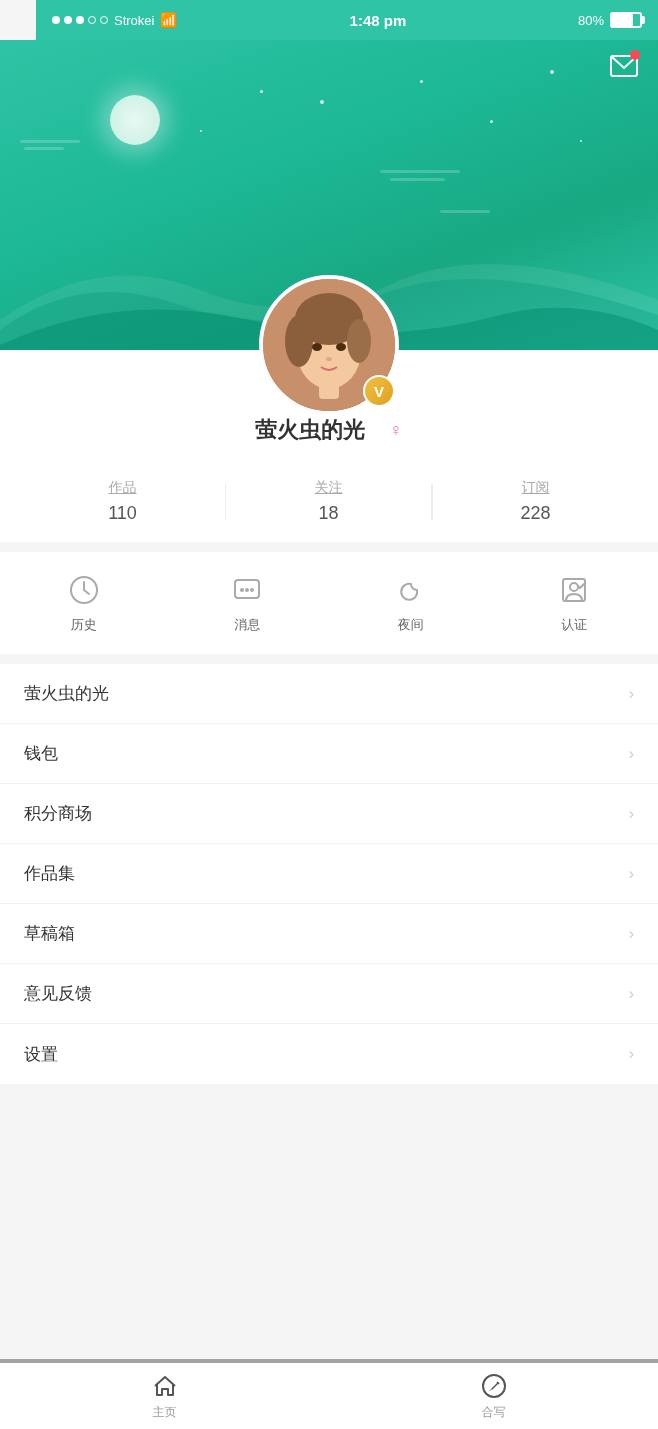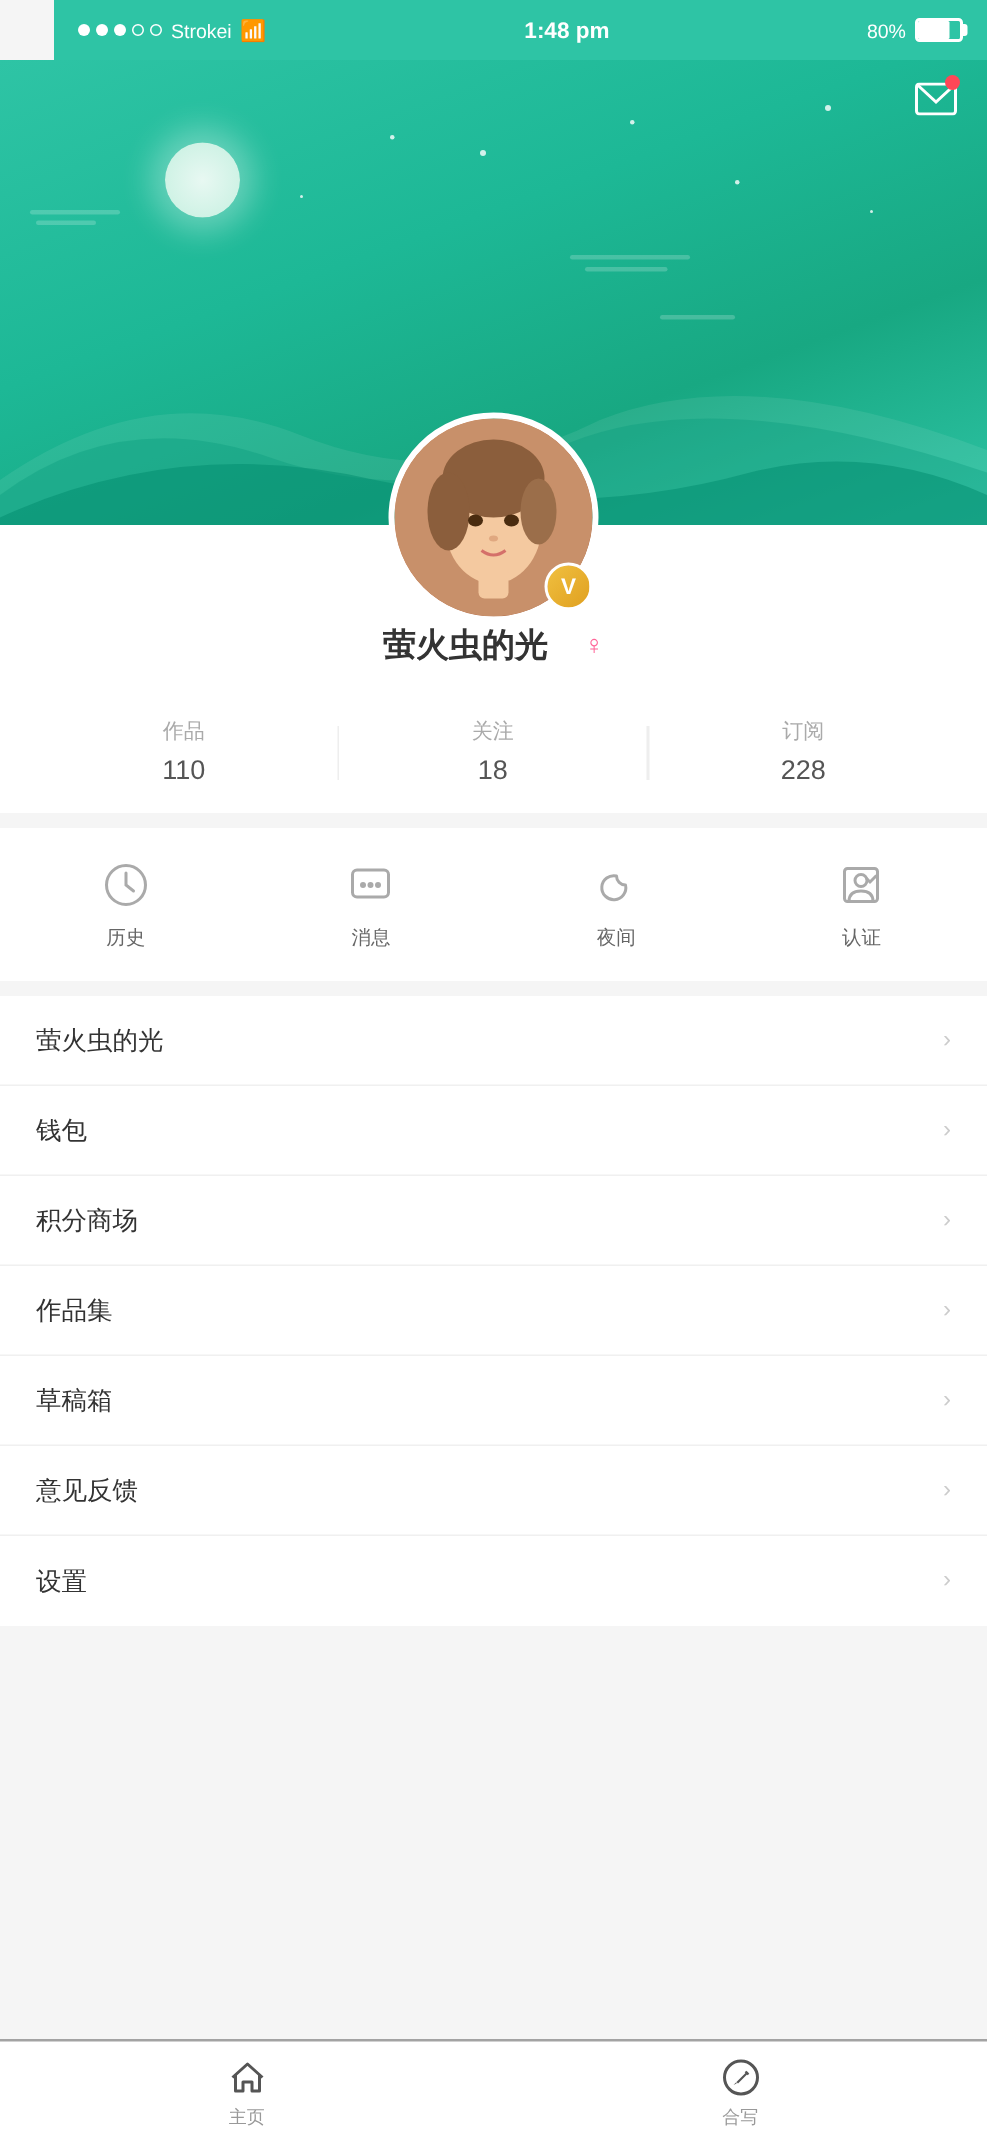--- a/index.html
+++ b/index.html
@@ -155,20 +155,21 @@
       margin-top: 16px;
     }
     .stat-item {
       display: flex; flex-direction: column;
       align-items: center; gap: 6px;
       flex: 1;
     }
     .stat-label {
       font-size: 14px;
       color: #aaa;
+      text-decoration: underline;
     }
     .stat-value {
       font-size: 18px;
       color: #555;
       font-weight: 400;
     }
     .stat-divider {
       width: 1px; height: 36px; background: #eee;
     }
 
@@ -221,21 +222,21 @@
       font-size: 16px;
     }
 
     
     .bottom-nav {
       position: fixed;
       bottom: 0; left: 0;
       width: 658px;
       height: 70px;
       background: white;
-      border-top: 2px solid #a3a3a3;
+      border-top: 4px solid #a3a3a3;
       display: flex;
       align-items: center;
       justify-content: space-around;
     }
     .nav-item {
       display: flex; flex-direction: column;
       align-items: center; gap: 4px;
       flex: 1; cursor: pointer;
       color: #999;
     }

